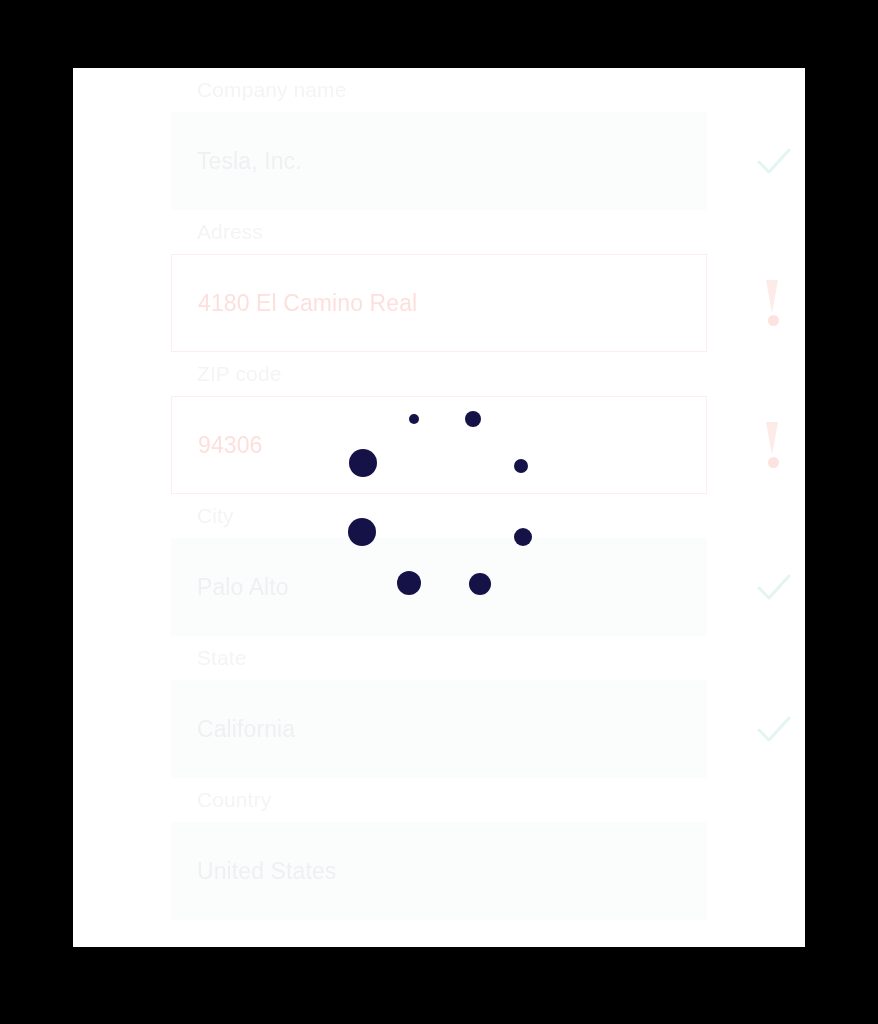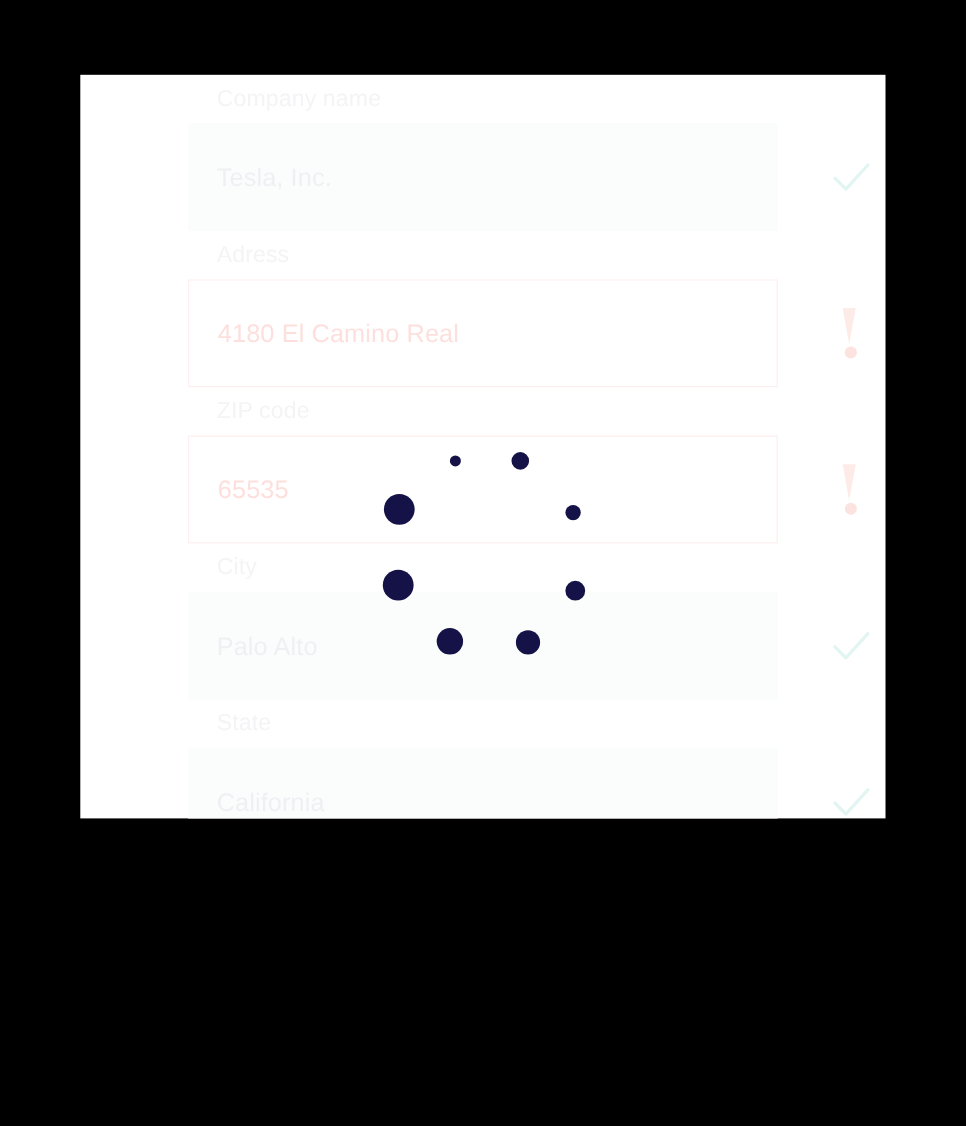--- a/index.html
+++ b/index.html
@@ -19,21 +19,21 @@
     height: 1024px;
     background: #000000;
   }
 
   
   .card {
     position: absolute;
     left: 73px;
     top: 68px;
     width: 732px;
-    height: 676px;
+    height: 879px;
     background: #ffffff;
     overflow: hidden;
   }
 
   
   .form {
     position: absolute;
     left: 98px;       
     top: 0;
     width: 634px;
@@ -163,21 +163,21 @@
               <div class="bang">
                 <div class="bang-stem"></div>
                 <div class="bang-dot"></div>
               </div>
             </div>
           </div>
         </div>
         <div class="field-group">
           <div class="field-label">ZIP code</div>
           <div class="field-box error">
-            <span class="field-value">65535</span>
+            <span class="field-value">94306</span>
             <div class="status-icon">
               <div class="bang">
                 <div class="bang-stem"></div>
                 <div class="bang-dot"></div>
               </div>
             </div>
           </div>
         </div>
         <div class="field-group">
           <div class="field-label">City</div>

